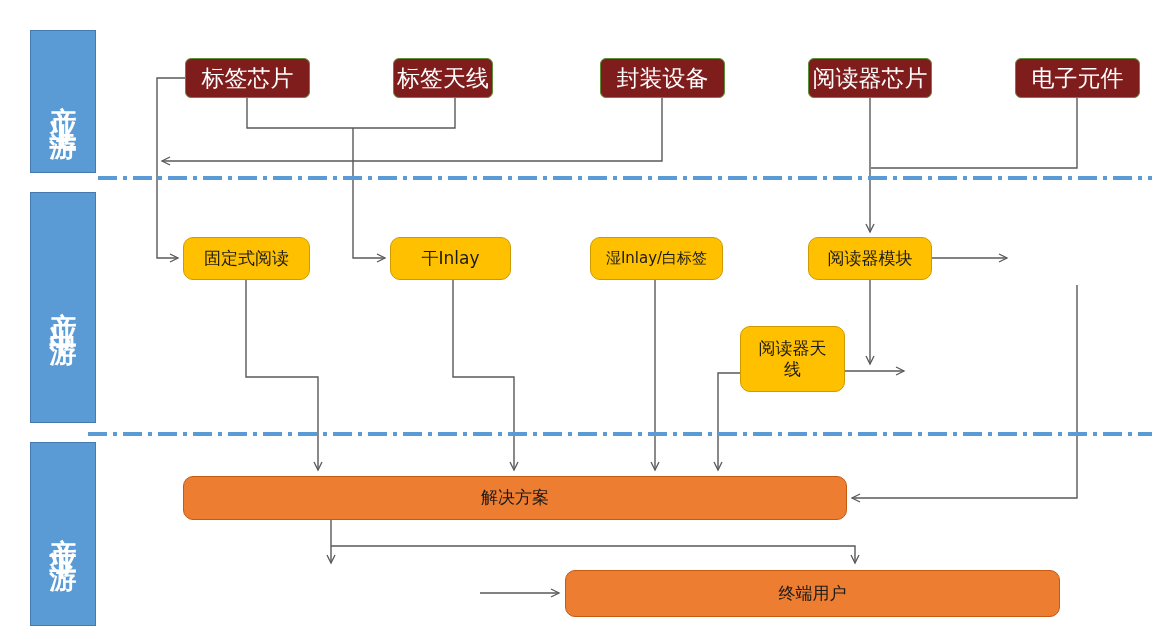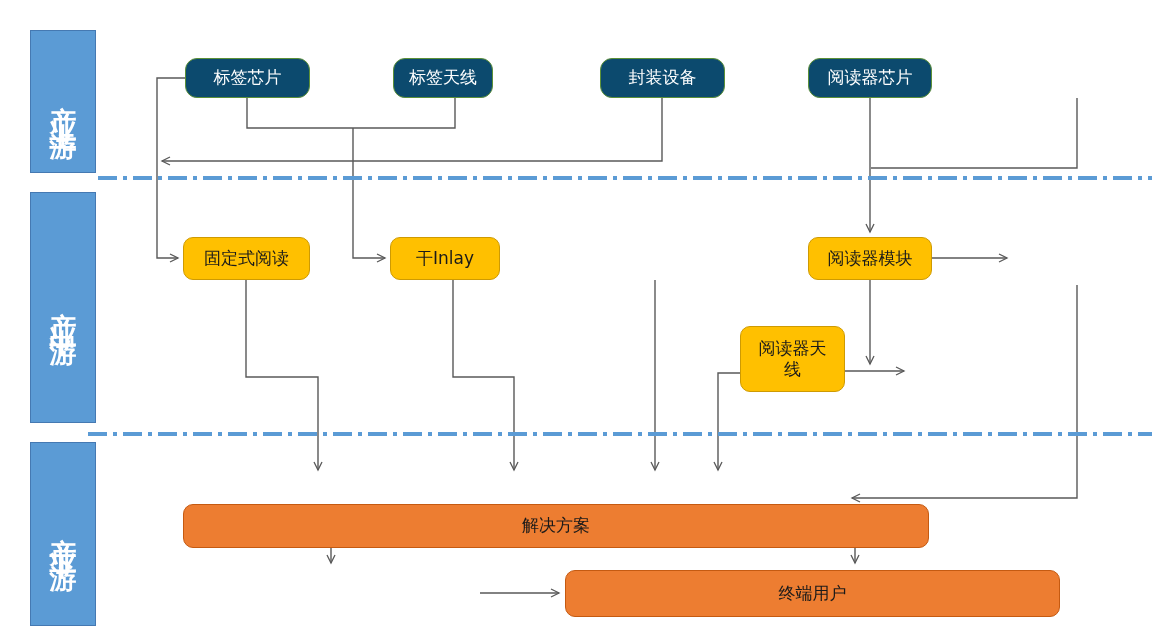--- a/index.html
+++ b/index.html
@@ -14,22 +14,22 @@
     color:#ffffff;font-size:27px;font-weight:bold;
     writing-mode:vertical-lr;text-orientation:upright;letter-spacing:9px;
     display:flex;align-items:center;justify-content:center;
     box-sizing:border-box;
   }
   .node{
     position:absolute;display:flex;align-items:center;justify-content:center;
     text-align:center;box-sizing:border-box;white-space:pre-line;line-height:1.25;
   }
   .node.green{
-    background:#0c4a6e;border:1px solid #5C9038;border-radius:12px;
-    color:#ffffff;font-size:17px;
+    background:#7f1d1d;border:1px solid #5C9038;border-radius:6px;
+    color:#ffffff;font-size:23px;
   }
   .node.yellow{
     background:#FFC000;border:1.5px solid #CE9A02;border-radius:10px;
     color:#1a1a1a;font-size:17px;
   }
   .node.orange{
     background:#ED7D31;border:1.5px solid #C55A11;border-radius:10px;
     color:#1a1a1a;font-size:17px;
   }
 </style>
@@ -76,23 +76,25 @@
   </svg>
 
   <div class="zone" style="top:30px;height:143px">产业上游</div>
   <div class="zone" style="top:192px;height:231px">产业中游</div>
   <div class="zone" style="top:442px;height:184px">产业下游</div>
 
   <div class="node green" style="left:185px;top:58px;width:125px;height:40px">标签芯片</div>
   <div class="node green" style="left:393px;top:58px;width:100px;height:40px">标签天线</div>
   <div class="node green" style="left:808px;top:58px;width:124px;height:40px">阅读器芯片</div>
   <div class="node green" style="left:600px;top:58px;width:125px;height:40px">封装设备</div>
+  <div class="node green" style="left:1015px;top:58px;width:125px;height:40px">电子元件</div>
 
   <div class="node yellow" style="left:183px;top:237px;width:127px;height:43px">固定式阅读</div>
-  <div class="node yellow" style="left:390px;top:237px;width:110px;height:43px">干Inlay</div>
+  <div class="node yellow" style="left:390px;top:237px;width:121px;height:43px">干Inlay</div>
+  <div class="node yellow" style="left:590px;top:237px;width:133px;height:43px;font-size:15px">湿Inlay/白标签</div>
   <div class="node yellow" style="left:808px;top:237px;width:124px;height:43px">阅读器模块</div>
   <div class="node yellow" style="left:740px;top:326px;width:105px;height:66px">阅读器天
 线</div>
 
-  <div class="node orange" style="left:183px;top:504px;width:746px;height:44px">解决方案</div>
+  <div class="node orange" style="left:183px;top:476px;width:664px;height:44px">解决方案</div>
   <div class="node orange" style="left:565px;top:570px;width:495px;height:47px">终端用户</div>
 
 </div>
 
 </body></html>

